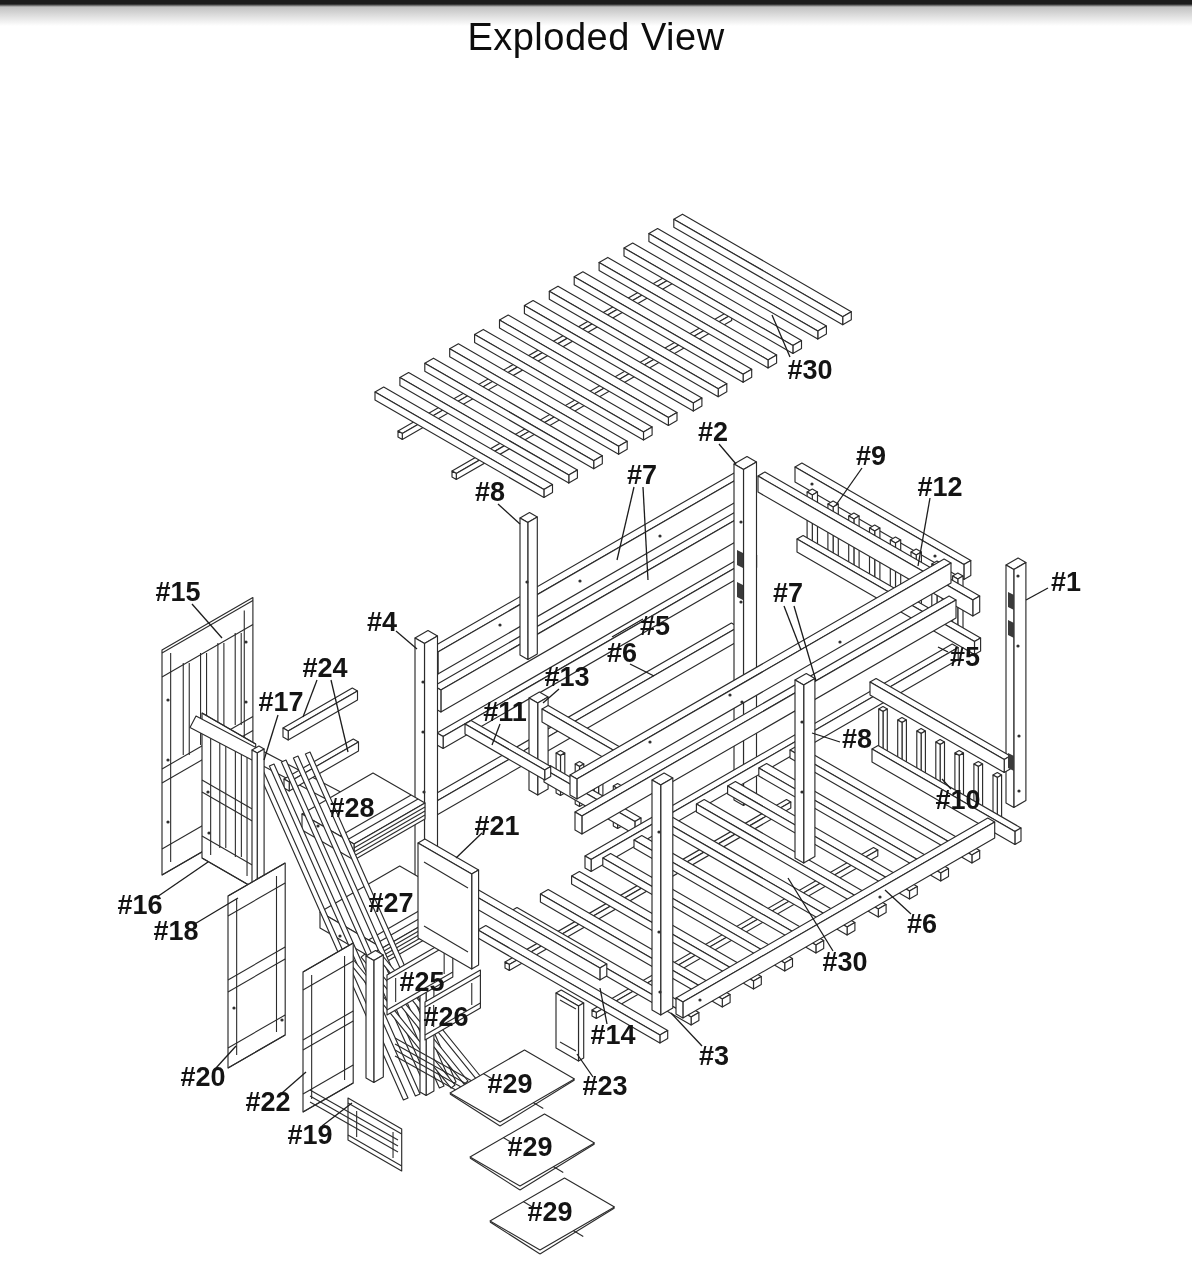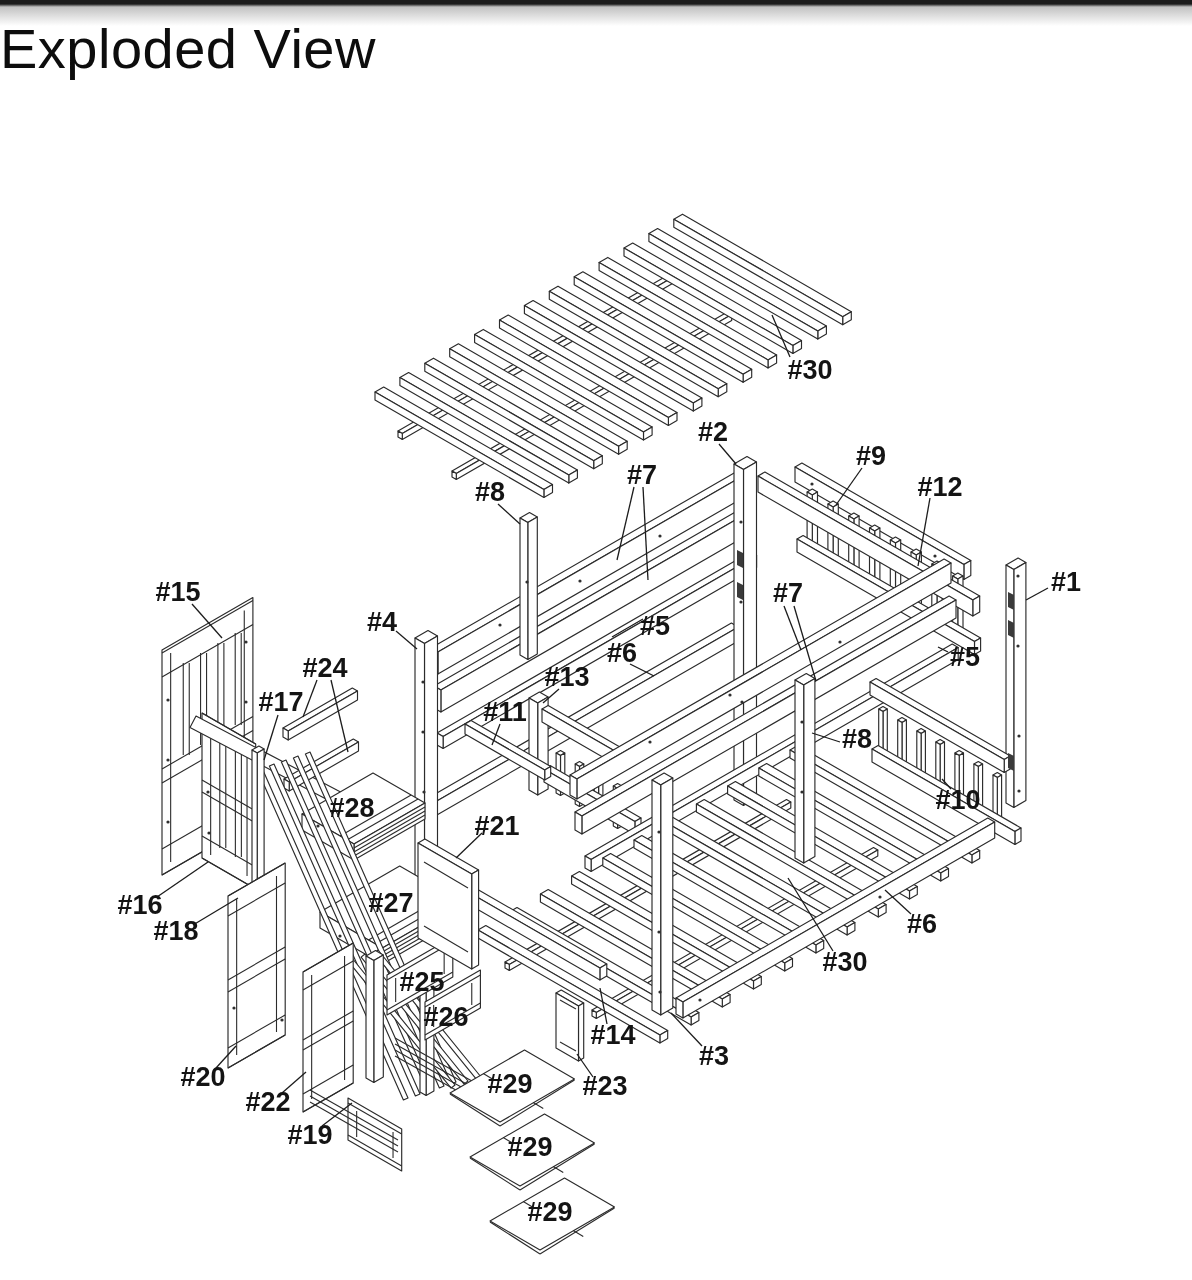--- a/index.html
+++ b/index.html
@@ -1,22 +1,22 @@
 <!DOCTYPE html>
 <html><head>
 <meta charset="utf-8">
 <style>
   html,body{margin:0;padding:0;background:#fff;}
   #page{position:relative;width:1192px;height:1280px;background:#fff;overflow:hidden;
         font-family:"Liberation Sans", sans-serif;}
   #topbar{position:absolute;left:0;top:0;width:100%;height:26px;
         background:linear-gradient(to bottom,#1b1b1b 0,#1b1b1b 4px,rgba(120,120,120,.45) 7px,rgba(255,255,255,0) 26px);
         pointer-events:none;}
-  #title{position:absolute;left:0;top:16px;width:100%;
-        font-size:56px;color:#0d0d0d;letter-spacing:.5px;}
+  #title{position:absolute;left:0;top:16px;width:100%;text-align:center;
+        font-size:38px;color:#0d0d0d;letter-spacing:.5px;}
   svg{position:absolute;left:0;top:0;}
   svg polygon{fill:#ffffff;stroke:#2b2b2b;stroke-width:1.15;stroke-linejoin:round;}
   svg line{stroke:#2b2b2b;stroke-width:1.1;}
   svg .leader{stroke:#1c1c1c;stroke-width:1.3;}
   svg text{font-family:"Liberation Sans",sans-serif;font-weight:bold;font-size:27px;fill:#141414;}
   svg .slot{fill:#3a3a3a;stroke:none;}
   svg .dot{fill:#2f2f2f;stroke:none;}
 </style>
 </head>
 <body>

